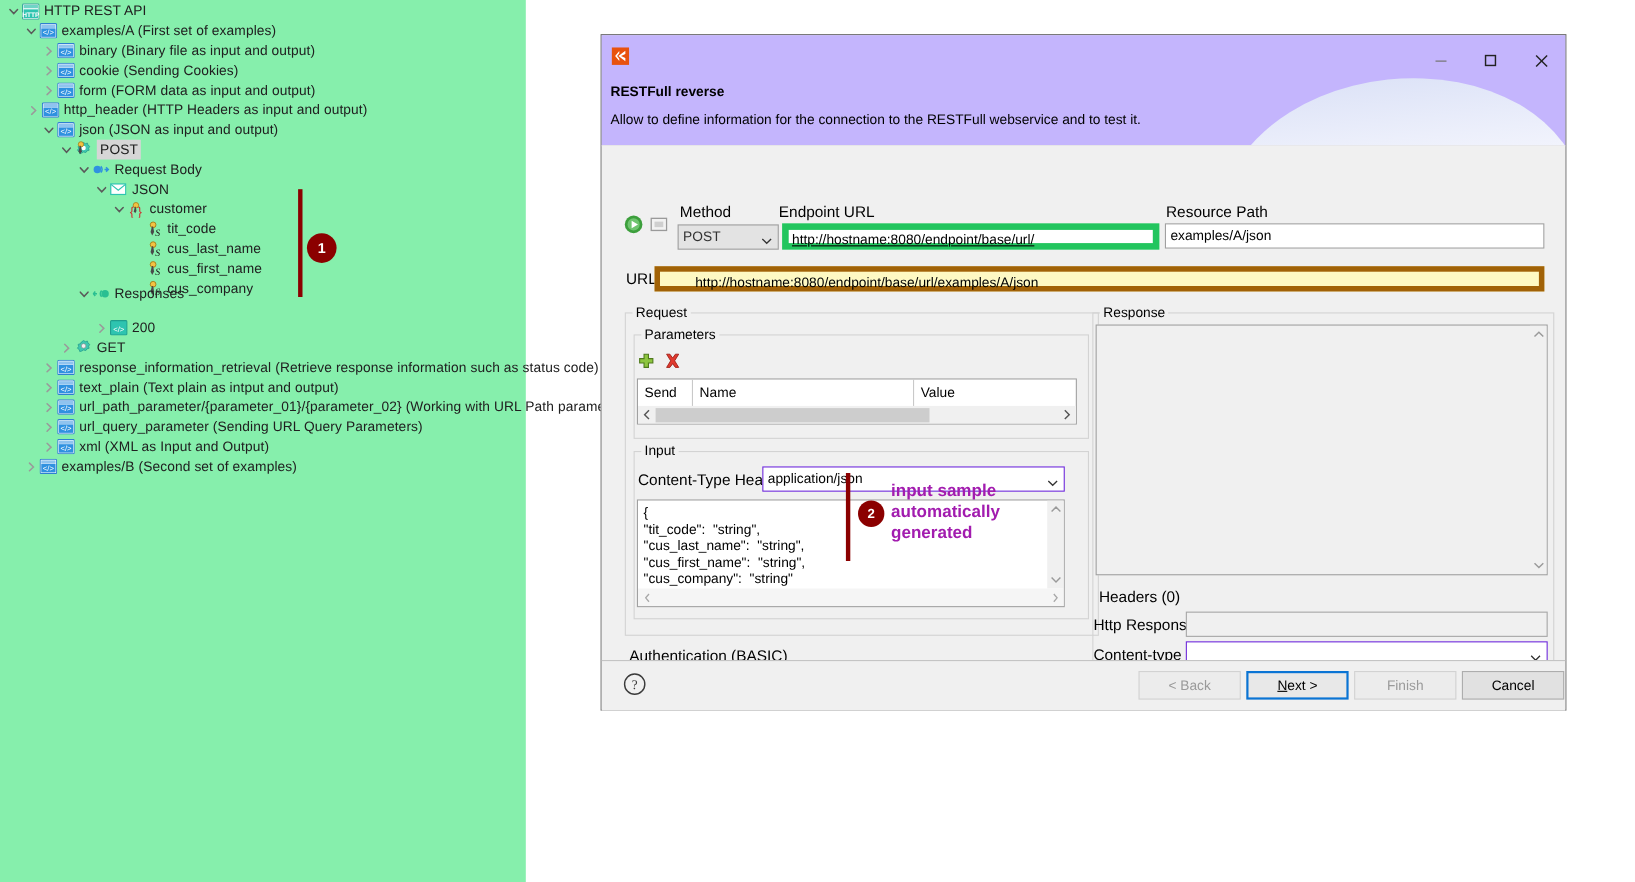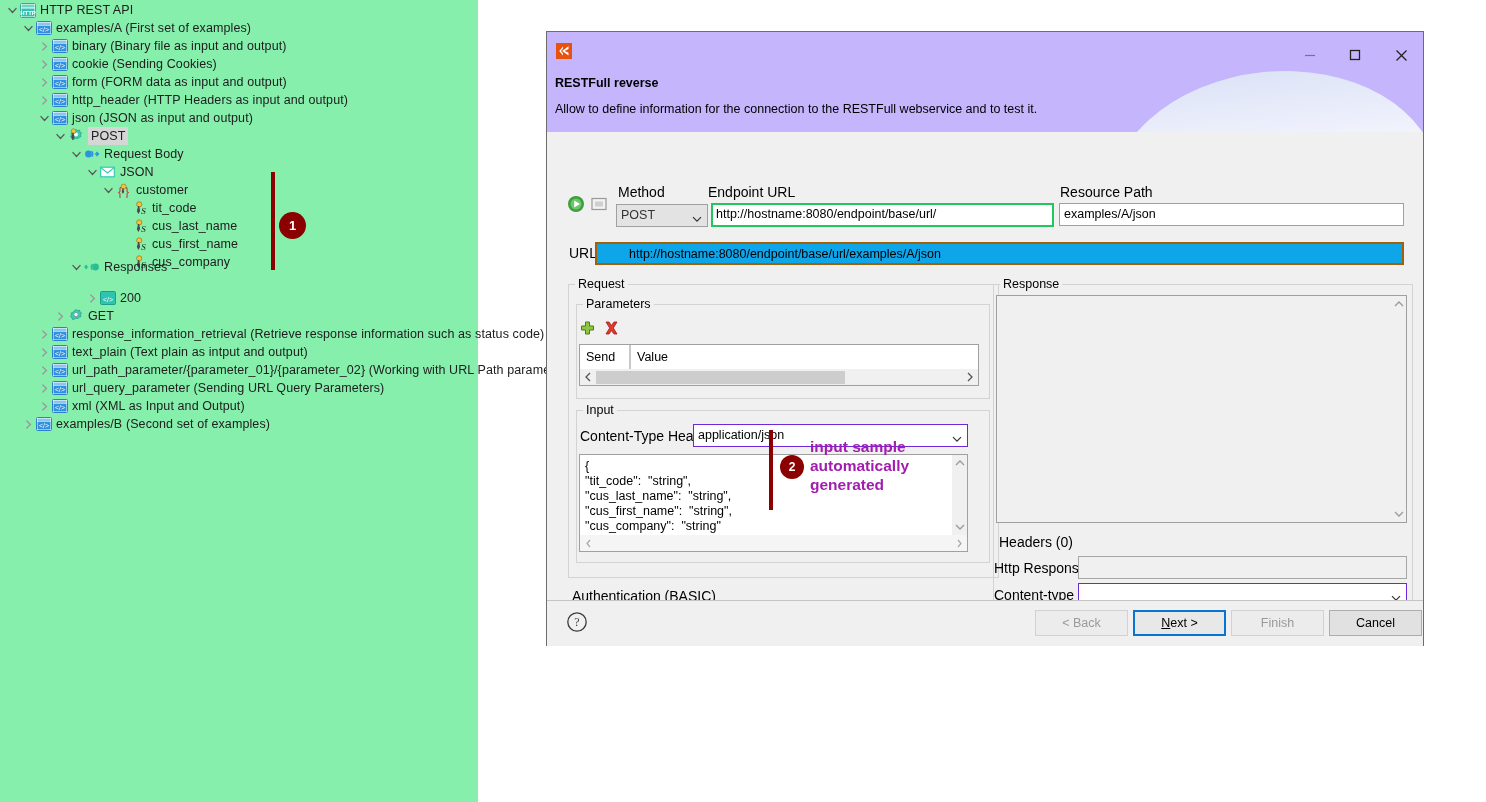--- a/index.html
+++ b/index.html
@@ -41,22 +41,22 @@
   .wbtn{position:absolute;top:12px;width:30px;height:22px;display:flex;align-items:center;justify-content:center;}
   #dlg-title{position:absolute;left:8px;top:44px;font-size:12.5px;font-weight:bold;color:#000;}
   #dlg-sub{position:absolute;left:8px;top:70px;font-size:12.5px;color:#000;}
 
   #dlg-body{position:absolute;left:0;top:100px;right:0;height:468px;background:#f0f0f0;}
   #dlg-foot{position:absolute;left:0;top:568px;right:0;height:45px;background:#f0f0f0;border-top:1px solid #c4c4c4;}
 
   .lab{position:absolute;font-size:14px;color:#000;white-space:nowrap;}
   .tfield{position:absolute;box-sizing:border-box;background:#fff;border:1px solid #a0a0a0;
       font-size:12.5px;color:#000;padding:2px 4px;line-height:17px;height:23px;font-family:"Liberation Sans",sans-serif;}
-  .tfield.focus{border:2px solid #22c55e;padding:1px 3px;}
-  .tfield.ro{background:#0ea5e9;border:2px solid #a16207;padding-left:32px;}
+  .tfield.focus{border:6px solid #22c55e;padding:1px 3px;text-decoration:underline;}
+  .tfield.ro{background:#fef9c3;border:5px solid #a16207;padding-left:32px;}
   .tfield.grey{background:#f0f0f0;border:1px solid #a6a6a6;}
   .combo{position:absolute;box-sizing:border-box;background:#fff;border:1px solid #6d28d9;height:23px;
       font-size:12.5px;color:#000;padding:2px 4px;line-height:17px;}
   .combo.dis{background:#e3e3e3;border:1px solid #a0a0a0;color:#333;}
   .combo .arw{position:absolute;right:5px;top:6px;}
 
   
   .grp{position:absolute;box-sizing:border-box;border:1px solid #d3d3d3;}
   .grp>.gt{position:absolute;top:-8px;left:6px;background:#f0f0f0;padding:0 3px;font-size:12.5px;color:#000;}
   .tblwrap{position:absolute;box-sizing:border-box;border:1px solid #a0a0a0;background:#fff;}
@@ -157,21 +157,21 @@
       <span class="ico">
         <svg width="16" height="14" viewBox="0 0 16 14">
           <rect x="0.5" y="0.5" width="15" height="13" rx="1" fill="#ffffff" stroke="#2f7fd0"></rect>
           <rect x="1.5" y="1.5" width="13" height="3" fill="#8fc3ef"></rect>
           <rect x="1.5" y="4.8" width="13" height="7.7" fill="#2f91e0"></rect>
           <text x="8" y="11" font-family="Liberation Sans, sans-serif" font-size="7" text-anchor="middle" fill="#ffffff">&lt;/&gt;</text>
         </svg>
       </span>
       <span class="lbl">form (FORM data as input and output)</span>
     </div>
-    <div class="node" style="left: 38px; top: 91px; justify-content: center;">
+    <div class="node" style="left: 24px; top: 91px; justify-content: center;">
       <span class="twisty">
         <svg width="9" height="9" viewBox="0 0 9 9">
           <path d="M2.8 1 L6.4 4.5 L2.8 8" fill="none" stroke="#9a9a9a" stroke-width="1.4" stroke-linecap="round"></path>
         </svg>
       </span>
       <span class="ico">
         <svg width="16" height="14" viewBox="0 0 16 14">
           <rect x="0.5" y="0.5" width="15" height="13" rx="1" fill="#ffffff" stroke="#2f7fd0"></rect>
           <rect x="1.5" y="1.5" width="13" height="3" fill="#8fc3ef"></rect>
           <rect x="1.5" y="4.8" width="13" height="7.7" fill="#2f91e0"></rect>
@@ -530,20 +530,21 @@
     <div style="position:absolute;left:56px;top:188px;width:17px;height:17px;">
       <svg width="17" height="17" viewBox="0 0 17 17">
         <path d="M3 2 L6 2 L8.5 5.5 L11 2 L14 2 L10.3 8 L14 14 L11 14 L8.5 10.6 L6 14 L3 14 L6.7 8 Z" fill="#e03a2f" stroke="#9e1c15" stroke-width="0.8"></path>
       </svg>
     </div>
 
     <div class="tblwrap" style="left:32px;top:212px;width:400px;height:42px;">
       <div class="thead">
         <div class="thcell" style="width:49px;">Send</div>
         <div class="hsep"></div>
+        <div class="thcell" style="width:200px;">Name</div>
         <div class="hsep"></div>
         <div class="thcell" style="width:147px;">Value</div>
       </div>
       <div class="hscroll">
         <div class="harrow">
           <svg width="8" height="10" viewBox="0 0 8 10">
               <path d="M6 1 L2 5 L6 9" fill="none" stroke="#555" stroke-width="1.3"></path>
             </svg>
         </div>
         <div class="hthumb" style="width:249px;"></div>

